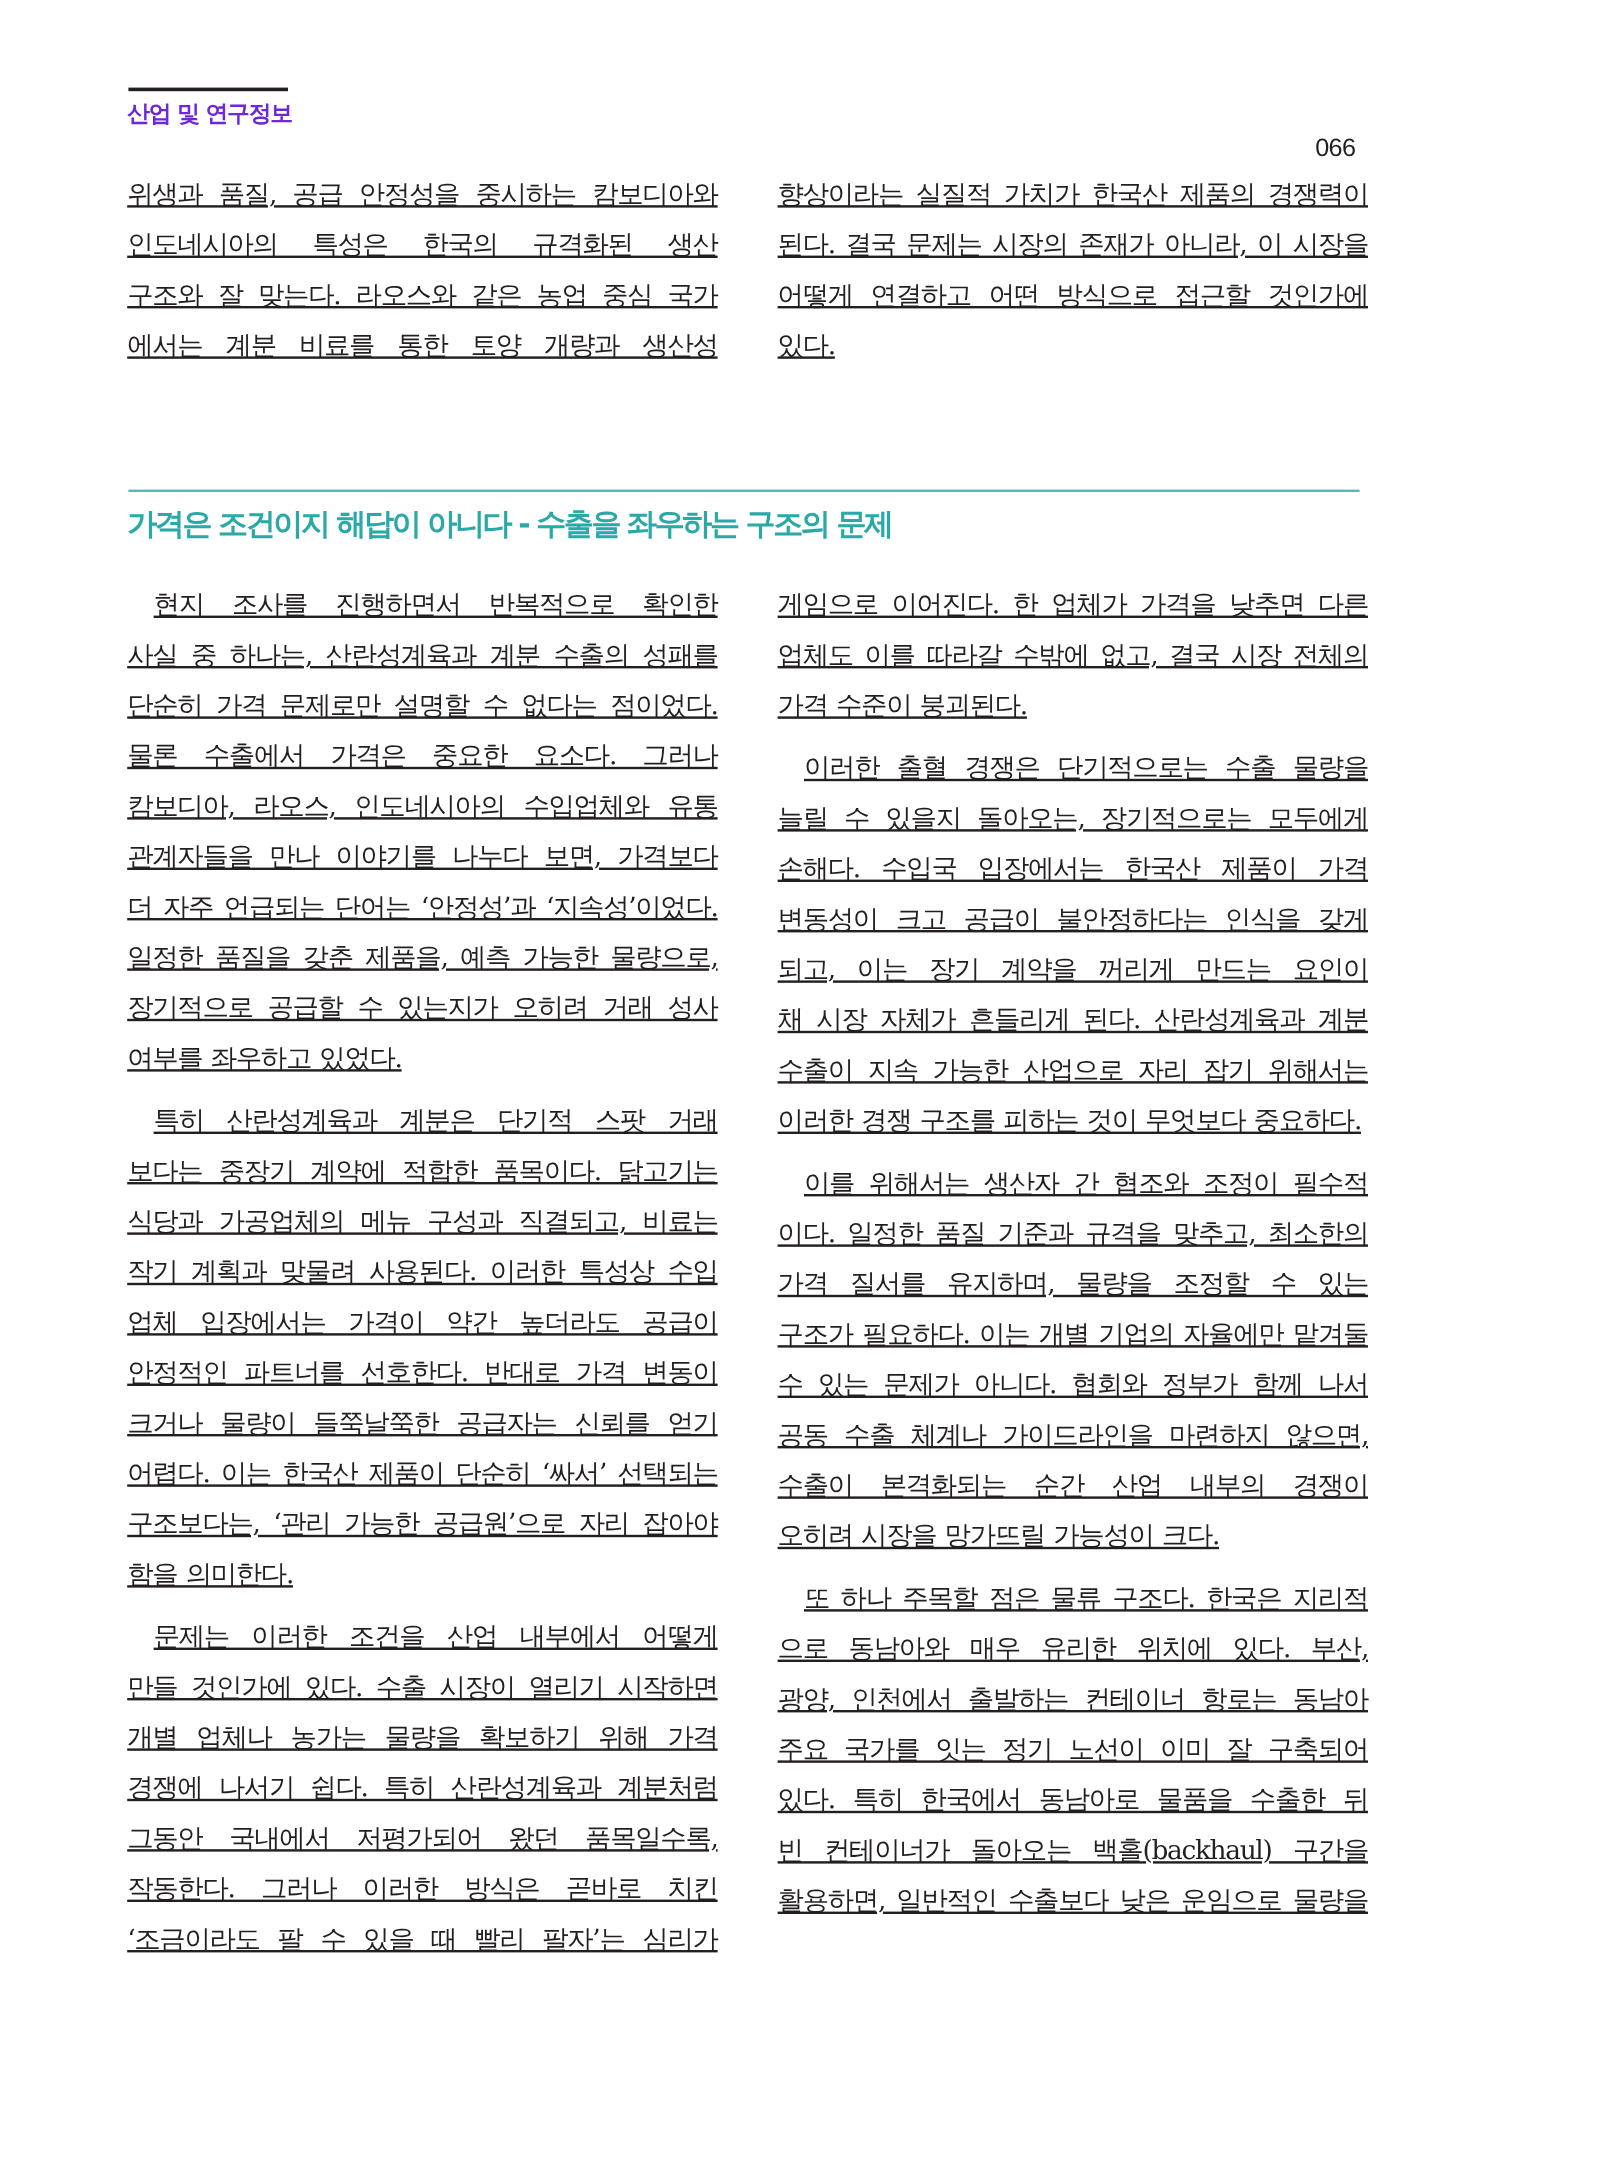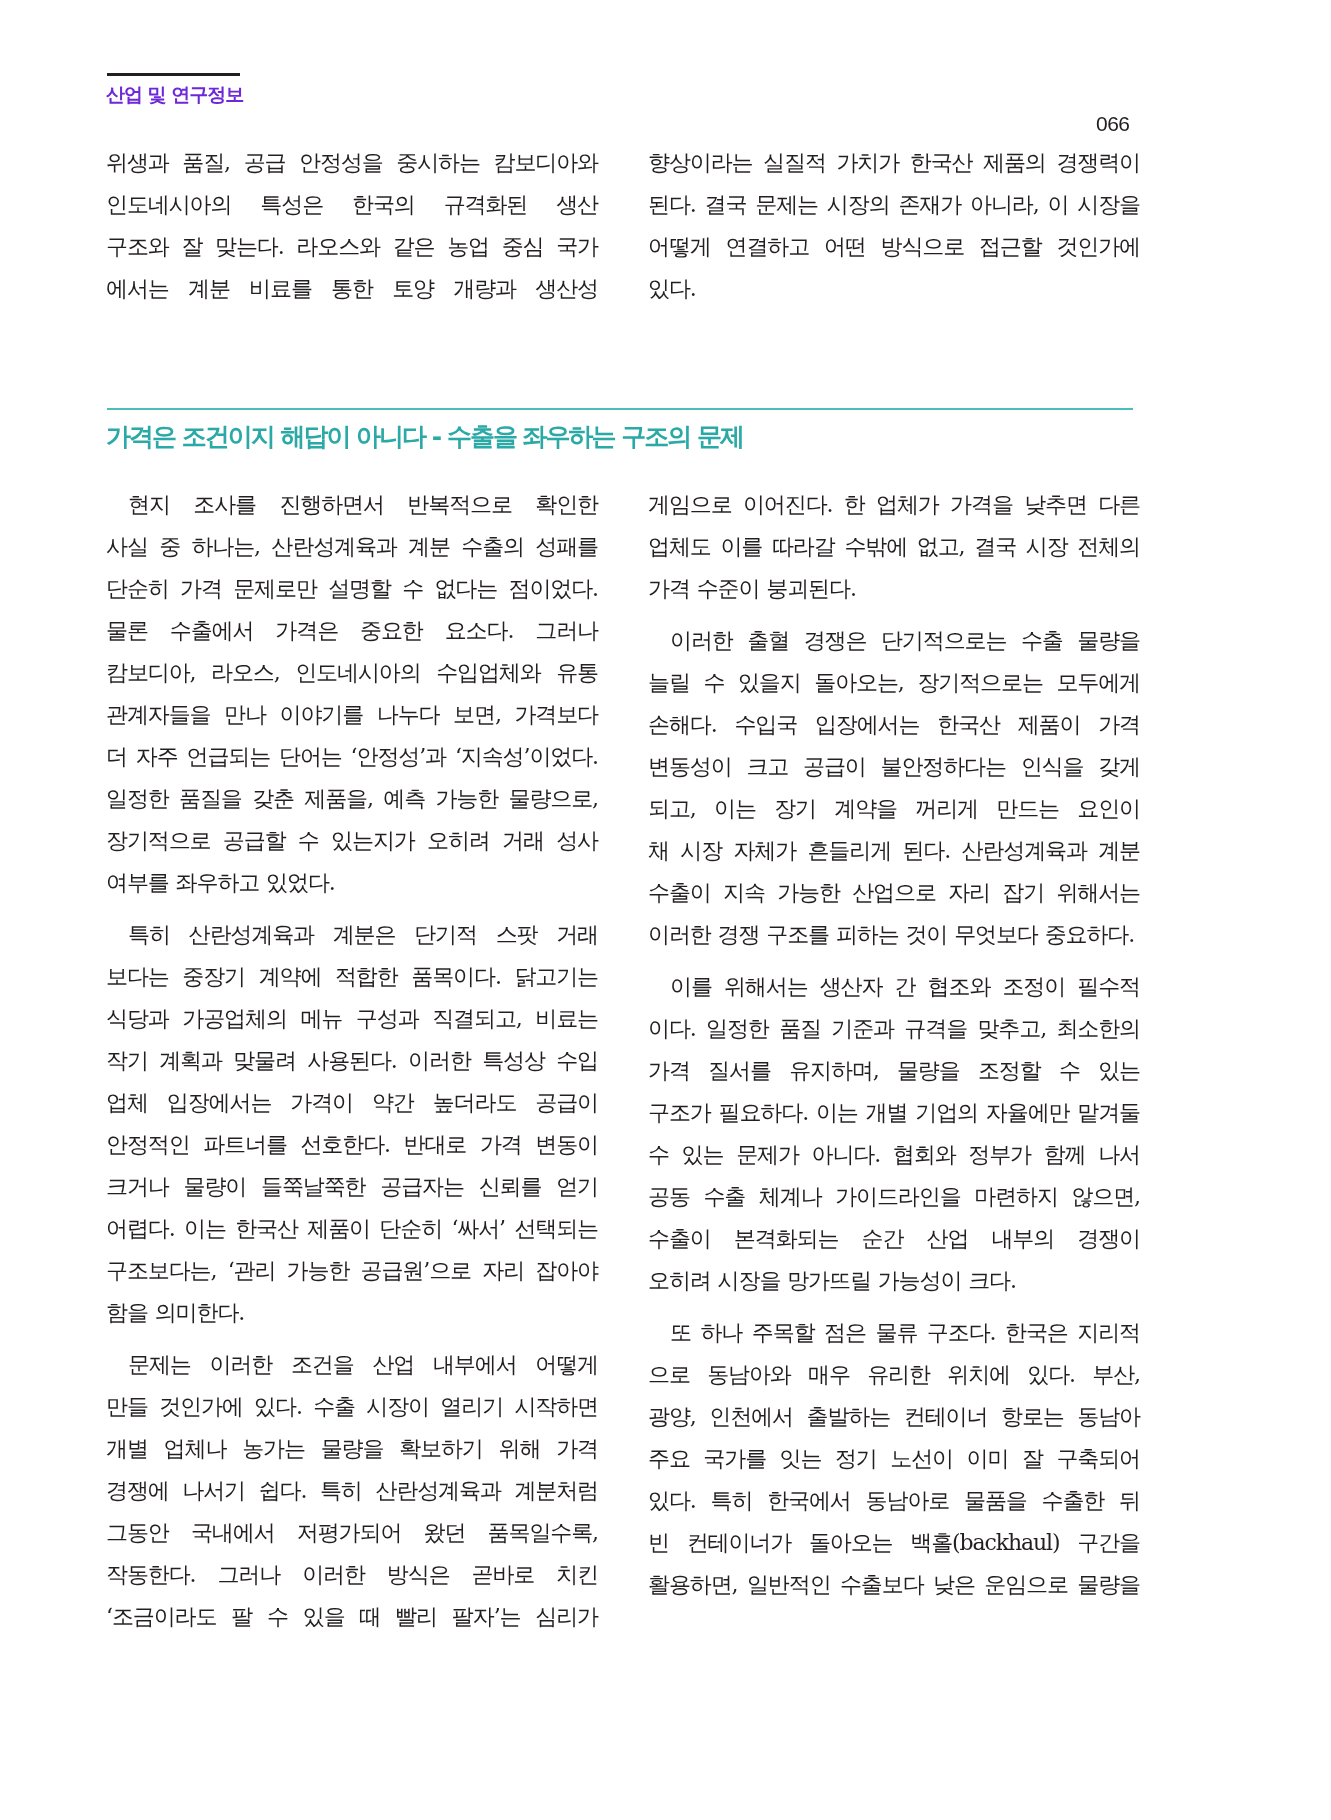--- a/index.html
+++ b/index.html
@@ -3,21 +3,21 @@
 <meta charset="utf-8">
 <style>
   html, body { margin: 0; padding: 0; background: #ffffff; }
   body { width: 1331px; height: 1820px; position: relative; overflow: hidden;
          font-family: "DejaVu Serif", "Liberation Serif", serif; color: #231f20; }
   .top-rule { position: absolute; left: 107px; top: 73px; width: 133px; height: 3px; background: #231f20; }
   .running-head { position: absolute; left: 106px; top: 82px; font-family: "DejaVu Sans", "Liberation Sans", sans-serif;
                   font-weight: bold; font-size: 19px; letter-spacing: -1px; color: #6d28d9; }
   .page-number { position: absolute; left: 1096px; top: 100px; font-family: "Liberation Sans", "DejaVu Sans", sans-serif;
                  font-size: 21px; color: #231f20; letter-spacing: -0.5px; margin-top: 12px; }
-  .column { position: absolute; width: 492px; }
+  .column { position: absolute; width: 492px; text-decoration: underline; }
   .col-left { left: 106px; }
   .col-right { left: 648px; }
   .line { display: block; height: 42px; line-height: 42px; font-size: 22px; white-space: nowrap;
           letter-spacing: -1.1px; word-spacing: 1px; text-align: justify; text-align-last: justify; }
   .line.last { text-align-last: left; }
   .line.indent { padding-left: 22px; }
   .para-gap { display: block; height: 10px; }
   .section-rule { position: absolute; left: 107px; top: 408px; width: 1026px; height: 2px; background: #4dbdb7; }
   .section-heading { position: absolute; left: 106px; top: 420px; font-family: "DejaVu Sans", "Liberation Sans", sans-serif;
                      font-weight: bold; font-size: 25px; letter-spacing: -2px; color: #2aa9a6; white-space: nowrap; }

